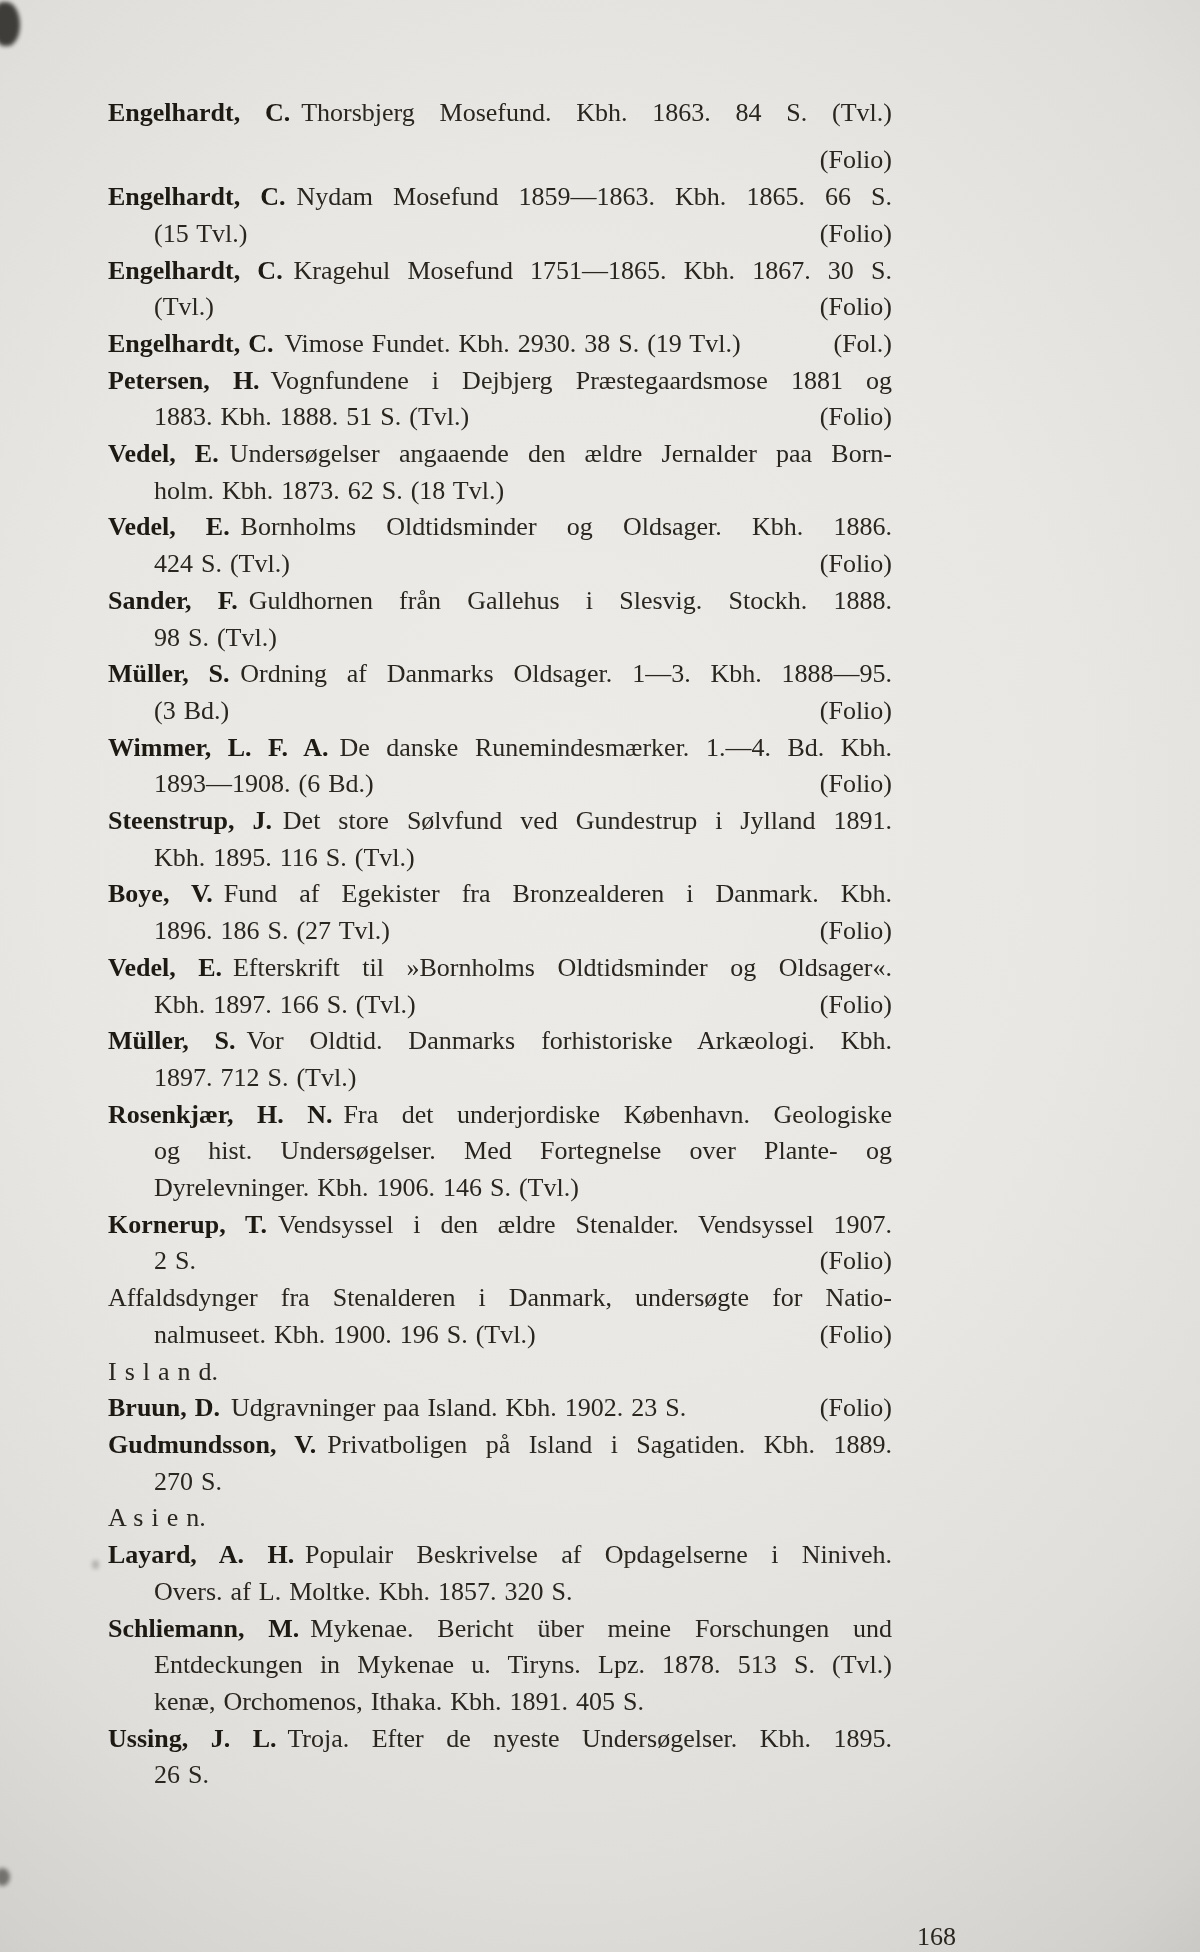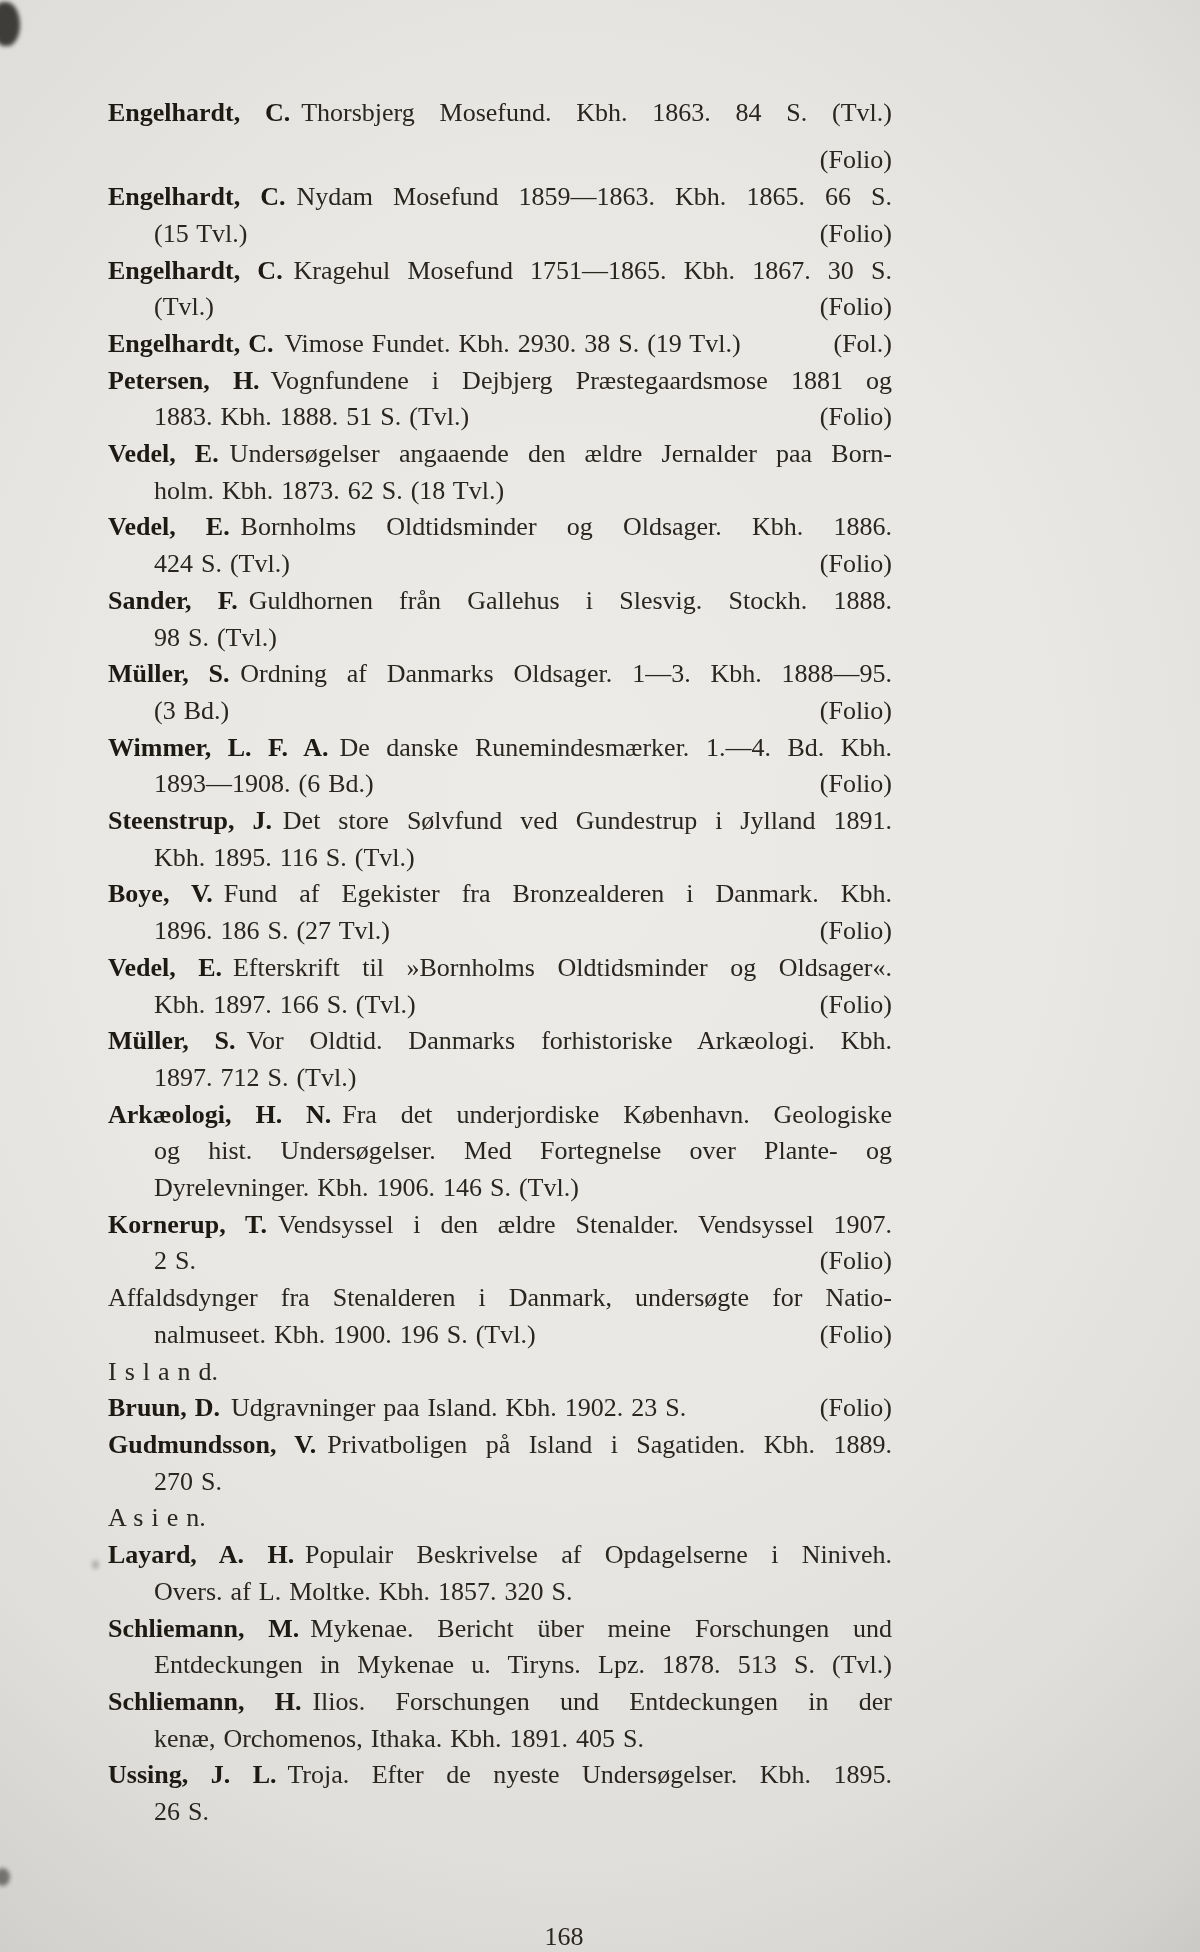--- a/index.html
+++ b/index.html
@@ -38,21 +38,21 @@
   .line.j .left { flex: 1 1 auto; text-align: justify; text-align-last: justify; }
   .author { font-weight: 700; color: #1d1a14; }
   .author:not(:empty) { margin-right: 0.42em; }
   .folio { margin-left: auto; padding-left: 14px; white-space: nowrap; }
 
   .page-number {
     position: absolute;
     left: 108px;
     top: 1922px;
     width: 784px;
-    text-align: center;
+    text-align: right;
     transform: translateX(64px);
     font-size: 26px;
     color: #29261f;
   }
 </style>
 </head>
 <body>
 
 <div class="scan-page">
   <div class="artifact a1"></div>
@@ -162,21 +162,21 @@
   </div>
       <div class="line j">
     <span class="left"><b class="author">Müller, S.</b><span class="body">Vor Oldtid. Danmarks forhistoriske Arkæologi. Kbh.</span></span>
 
   </div>
       <div class="line ind">
     <span class="left"><b class="author"></b><span class="body">1897. 712 S. (Tvl.)</span></span>
 
   </div>
       <div class="line j">
-    <span class="left"><b class="author">Arkæologi, H. N.</b><span class="body">Fra det underjordiske København. Geologiske</span></span>
+    <span class="left"><b class="author">Rosenkjær, H. N.</b><span class="body">Fra det underjordiske København. Geologiske</span></span>
 
   </div>
       <div class="line ind j">
     <span class="left"><b class="author"></b><span class="body">og hist. Undersøgelser. Med Fortegnelse over Plante- og</span></span>
 
   </div>
       <div class="line ind">
     <span class="left"><b class="author"></b><span class="body">Dyrelevninger. Kbh. 1906. 146 S. (Tvl.)</span></span>
 
   </div>
@@ -225,24 +225,20 @@
 
   </div>
       <div class="line j">
     <span class="left"><b class="author">Schliemann, M.</b><span class="body">Mykenae. Bericht über meine Forschungen und</span></span>
 
   </div>
       <div class="line ind j">
     <span class="left"><b class="author"></b><span class="body">Entdeckungen in Mykenae u. Tiryns. Lpz. 1878. 513 S. (Tvl.)</span></span>
 
   </div>
-      <div class="line j">
-    <span class="left"><b class="author">Schliemann, H.</b><span class="body">Ilios. Forschungen und Entdeckungen in der</span></span>
-
-  </div>
       <div class="line ind">
     <span class="left"><b class="author"></b><span class="body">kenæ, Orchomenos, Ithaka. Kbh. 1891. 405 S.</span></span>
 
   </div>
       <div class="line j">
     <span class="left"><b class="author">Ussing, J. L.</b><span class="body">Troja. Efter de nyeste Undersøgelser. Kbh. 1895.</span></span>
 
   </div>
       <div class="line ind">
     <span class="left"><b class="author"></b><span class="body">26 S.</span></span>

